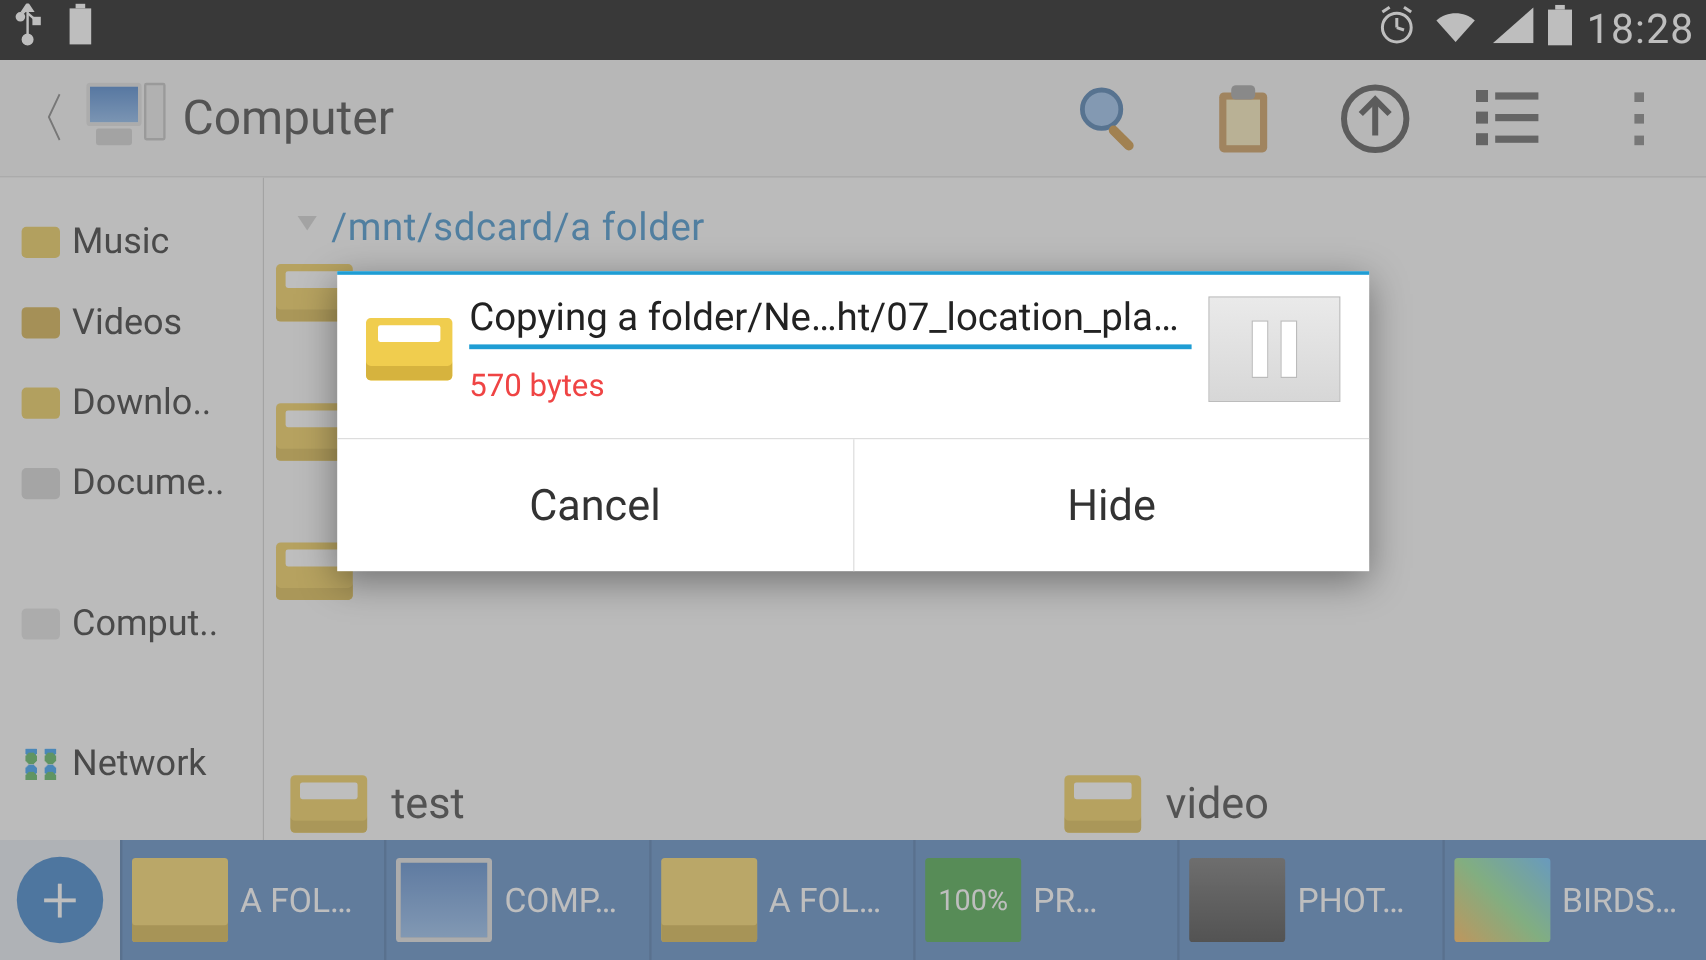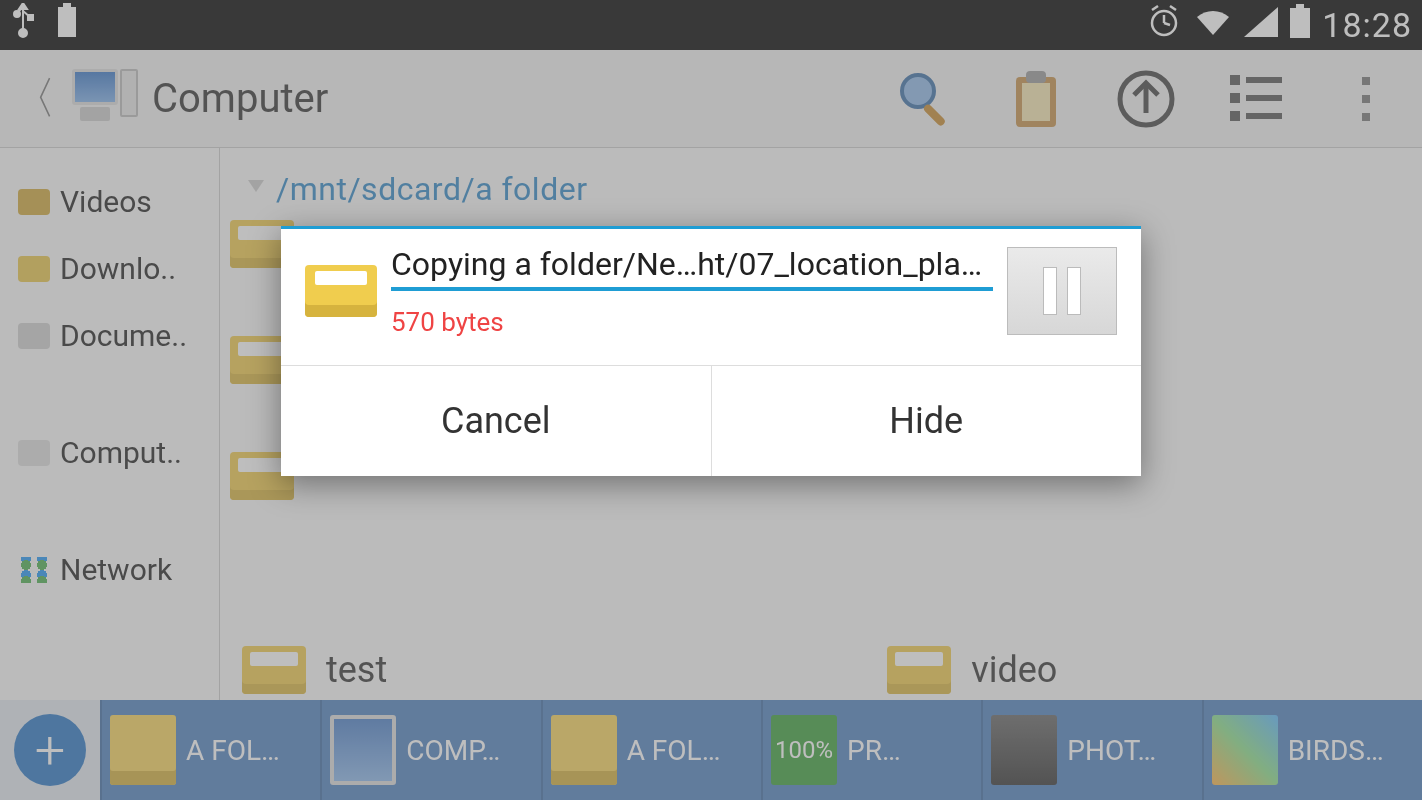--- a/index.html
+++ b/index.html
@@ -189,21 +189,21 @@
     display: flex; align-items: center;
     gap: 10px;
     padding: 0 8px;
     color: #fff;
     font-size: 28px;
     overflow: hidden;
     white-space: nowrap;
     text-overflow: ellipsis;
   }
   .tab .thumb {
-    width: 66px; height: 70px;
+    width: 80px; height: 70px;
     flex-shrink: 0;
     border-radius: 3px;
   }
   .tab-label { overflow: hidden; text-overflow: ellipsis; flex: 1; }
   .thumb.folder { background: #f7d35b; box-shadow: inset 0 -14px 0 #d4af3b; }
   .thumb.comp {
     background: linear-gradient(#4a7fc8,#8bb7eb);
     border: 4px solid #dcdcdc;
   }
   .thumb.pct {
@@ -393,20 +393,24 @@
         <rect x="26" y="26" width="8" height="8"></rect>
         <rect x="26" y="44" width="8" height="8"></rect>
       </svg>
     </div>
   </div>
 </div>
 
 <div class="main">
   <div class="sidebar">
     <div class="side-item">
+      <div class="side-icon"></div>
+      <span>Music</span>
+    </div>
+    <div class="side-item">
       <div class="side-icon videos"></div>
       <span>Videos</span>
     </div>
     <div class="side-item">
       <div class="side-icon"></div>
       <span>Downlo..</span>
     </div>
     <div class="side-item">
       <div class="side-icon docs"></div>
       <span>Docume..</span>

